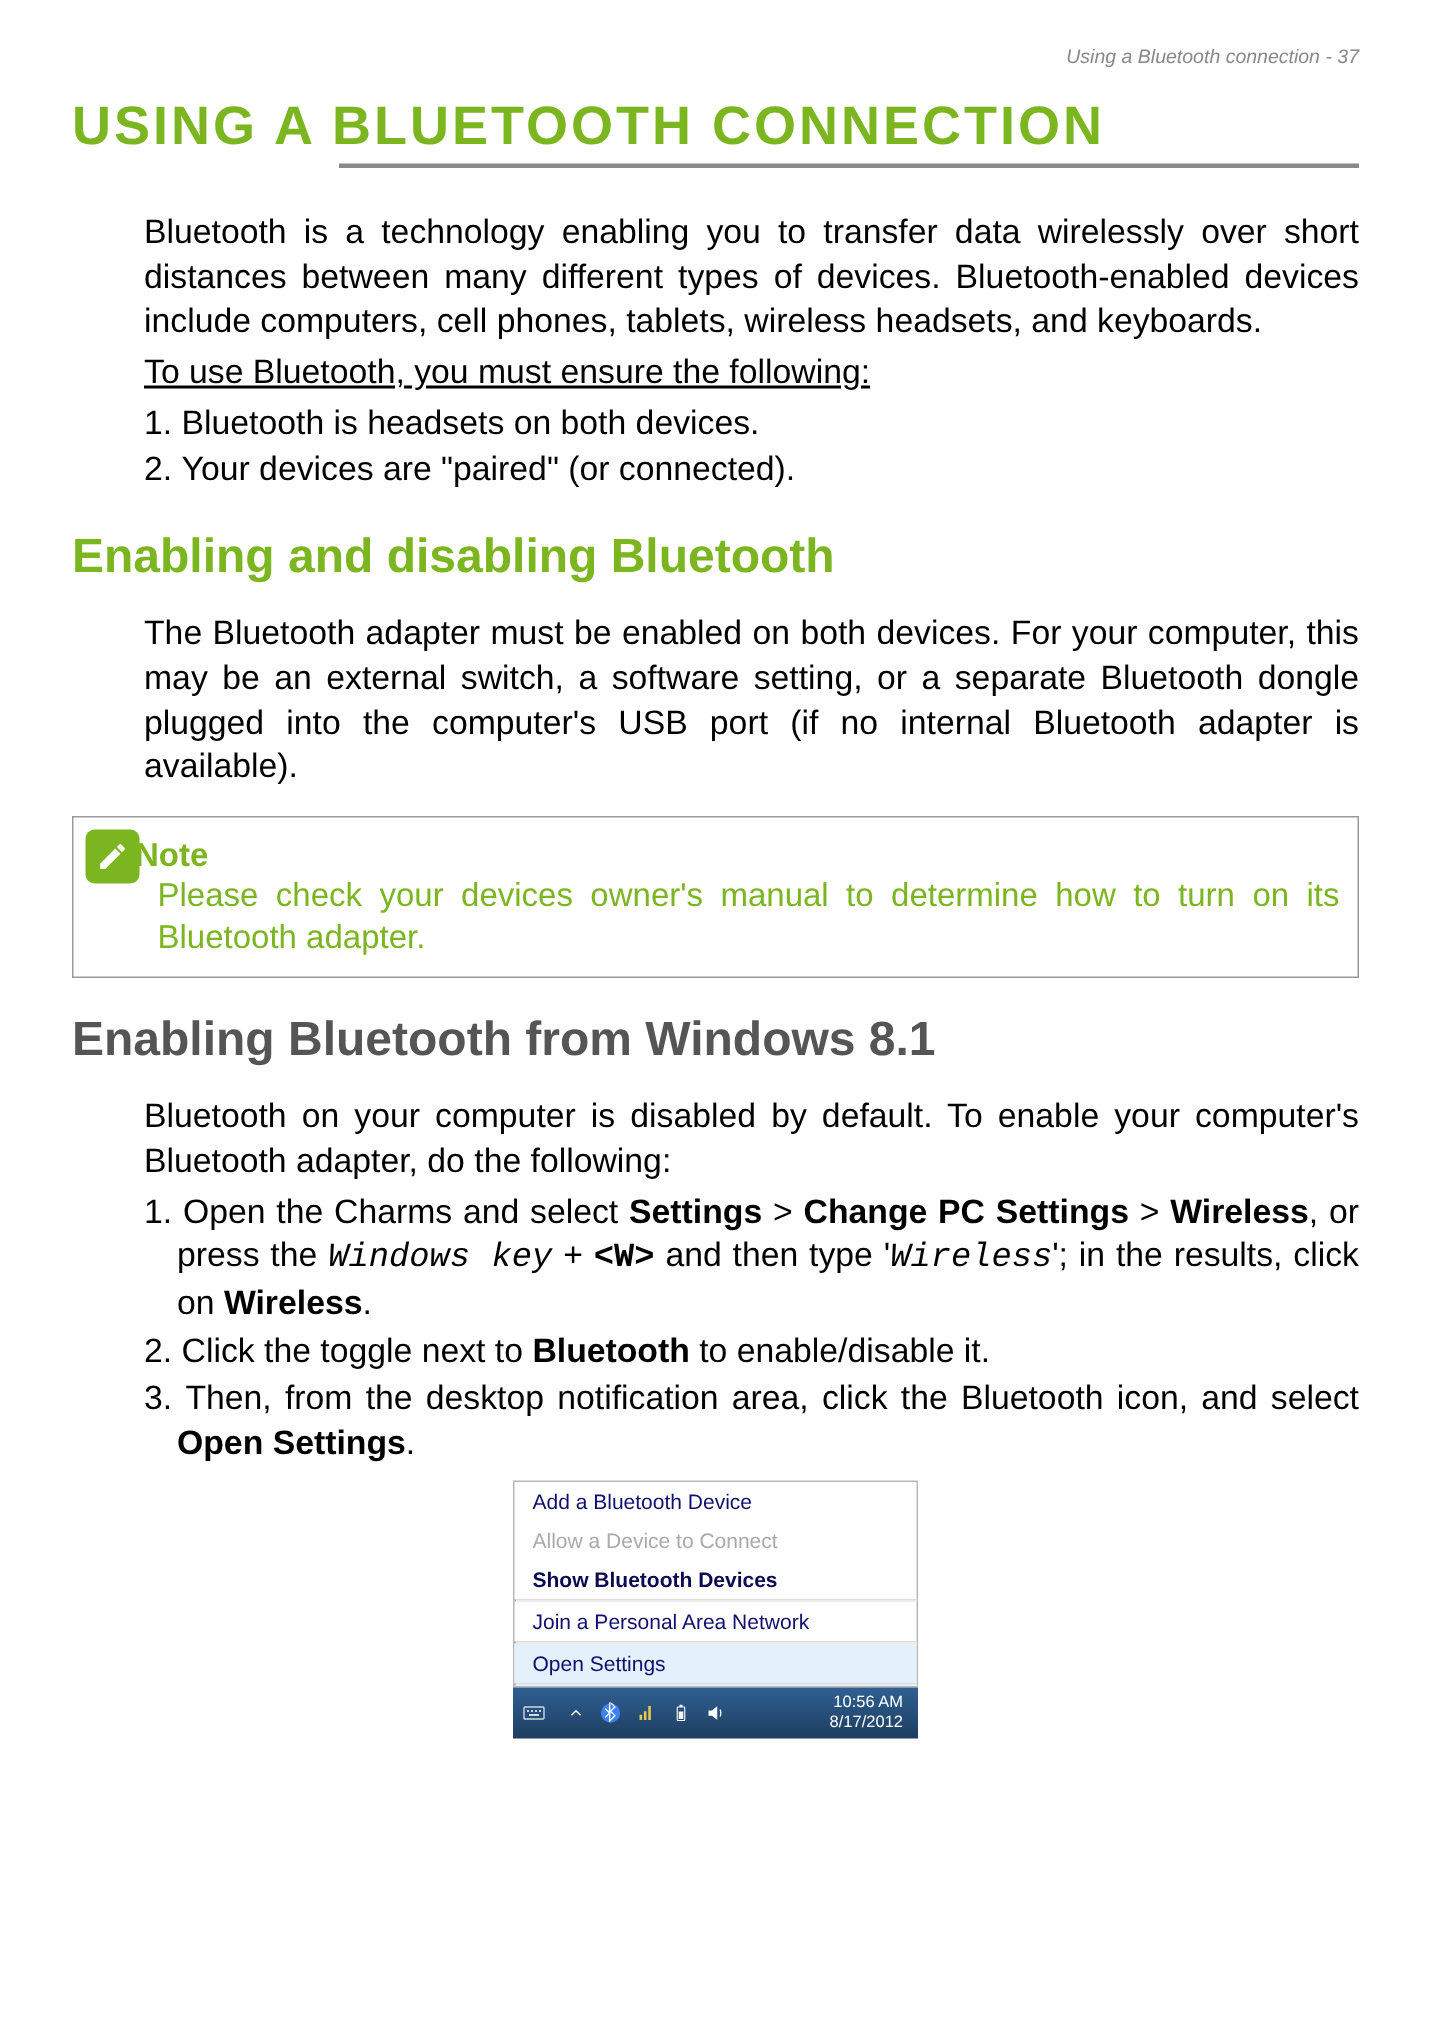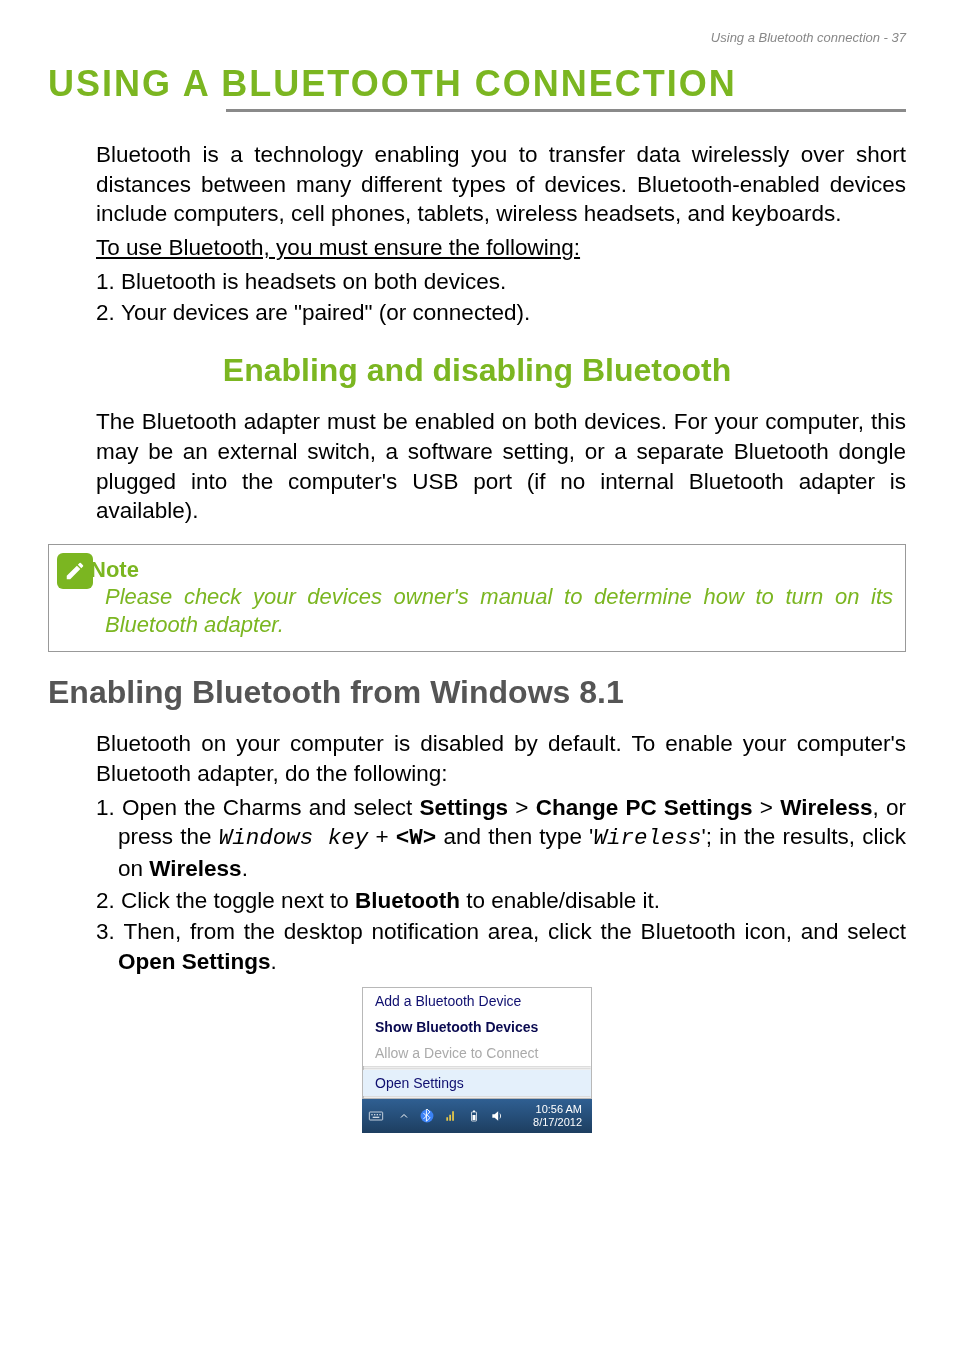--- a/index.html
+++ b/index.html
@@ -54,21 +54,20 @@
     padding-left: 22px;
     text-indent: -22px;
     margin-bottom: 2px;
   }
   ol.steps li.justify { text-align: justify; }
   .section-h2 {
     color: #7bb621;
     font-size: 32px;
     font-weight: bold;
     margin: 24px 0 18px 0;
-    text-align: center;
   }
   .section-h3 {
     color: #555;
     font-size: 32px;
     font-weight: bold;
     margin: 22px 0 18px 0;
   }
   .note-box {
     border: 1px solid #999;
     margin: 18px 0 10px 0;
@@ -89,30 +88,29 @@
   }
   .note-title {
     color: #7bb621;
     font-weight: bold;
     font-size: 22px;
     margin-left: 31px;
     padding-top: 4px;
   }
   .note-body {
     color: #7bb621;
-    font-style: italic;
     font-size: 22px;
     margin-left: 46px;
     line-height: 1.28;
     text-align: justify;
   }
   
   .menu-shot {
     margin: 10px auto 0 auto;
-    width: 230px;
+    width: 270px;
     font-family: "Segoe UI", Tahoma, sans-serif;
   }
   .menu-box {
     background: #fff;
     border: 1px solid #b8b8b8;
   }
   .menu-item {
     font-size: 14px;
     color: #0f0f6f;
     padding: 5px 12px;
@@ -182,23 +180,24 @@
     <span>Click the toggle next to </span><span class="bold">Bluetooth</span><span> to enable/disable it.</span>
   </li>
   <li class="justify">
     <span>Then, from the desktop notification area, click the Bluetooth icon, and select </span><span class="bold">Open Settings</span><span>.</span>
   </li>
 </ol>
 
 <div class="menu-shot">
   <div class="menu-box">
     <div class="menu-item">Add a Bluetooth Device</div>
+    <div class="menu-item disabled">Allow a Device to Connect</div>
     <div class="menu-item bold">Show Bluetooth Devices</div>
-    <div class="menu-item disabled">Allow a Device to Connect</div>
     <hr class="menu-sep">
+    <div class="menu-item">Join a Personal Area Network</div>
     <hr class="menu-sep">
     <div class="menu-item highlight">Open Settings</div>
     <hr class="menu-sep">
   </div>
   <div class="taskbar">
     <svg width="16" height="16" viewBox="0 0 24 24">
         <rect x="2" y="6" width="20" height="12" rx="1" fill="none" stroke="#cfd8e3" stroke-width="1.4"></rect>
         <rect x="5" y="9" width="2" height="2" fill="#cfd8e3"></rect>
         <rect x="9" y="9" width="2" height="2" fill="#cfd8e3"></rect>
         <rect x="13" y="9" width="2" height="2" fill="#cfd8e3"></rect>

